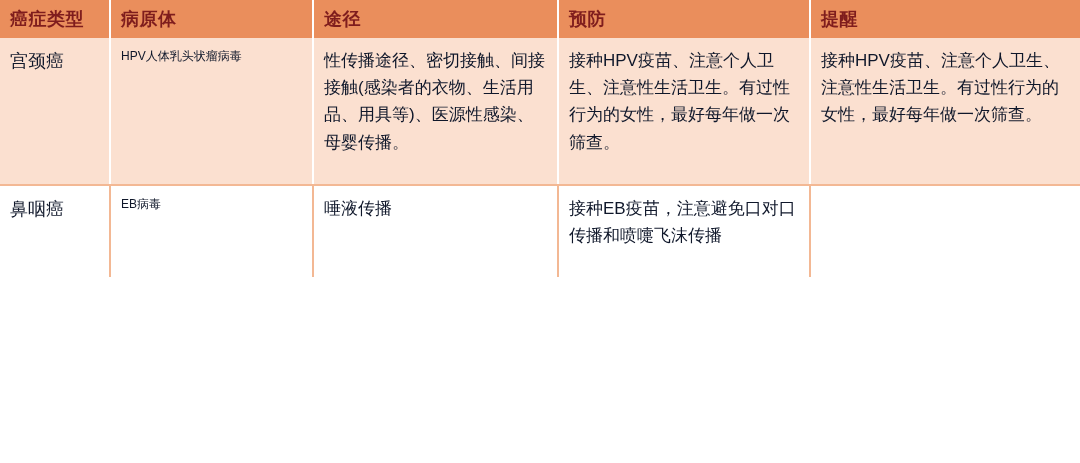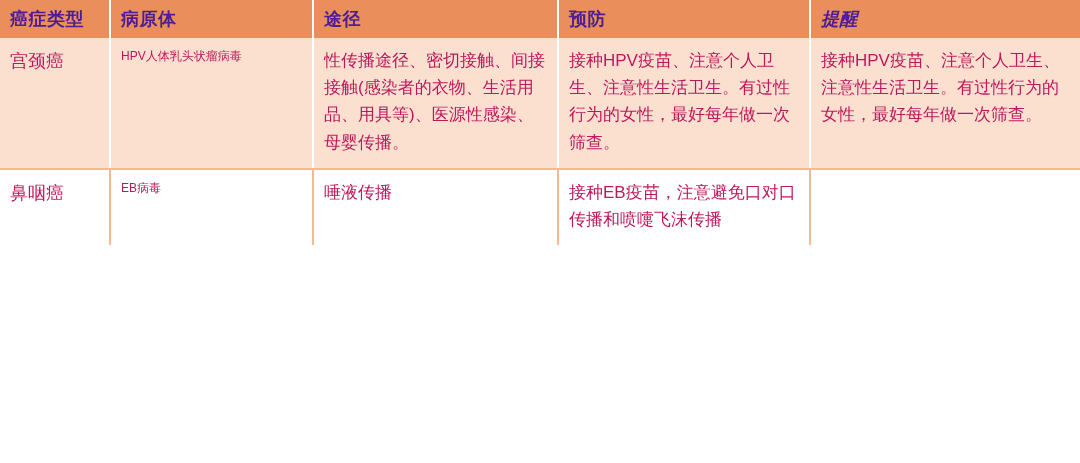--- a/index.html
+++ b/index.html
@@ -24,38 +24,38 @@
     table-layout: fixed;
   }
   table.cancer-table col.c0 { width: 110px; }
   table.cancer-table col.c1 { width: 203px; }
   table.cancer-table col.c2 { width: 245px; }
   table.cancer-table col.c3 { width: 252px; }
   table.cancer-table col.c4 { width: 270px; }
 
   thead th {
     background: #ea8e5c;
-    color: #4c1d95;
+    color: #7f1d1d;
     font-size: 18px;
     font-weight: bold;
     text-align: left;
     padding: 6px 8px 6px 10px;
     height: 26px;
     vertical-align: middle;
     border-right: 2px solid #ffffff;
     letter-spacing: 0.5px;
   }
-  thead th:last-child { border-right: none; font-style: italic; }
+  thead th:last-child { border-right: none; }
 
   tbody td {
     font-size: 17px;
     line-height: 1.6;
-    color: #be185d;
+    color: #0f172a;
     vertical-align: top;
-    padding: 9px 10px 12px 10px;
+    padding: 9px 10px 28px 10px;
     border-right: 2px solid #ffffff;
     border-bottom: 2px solid #ffffff;
   }
   tbody td:last-child { border-right: none; }
 
   tbody tr.row-shade td { background: #fbe0d0; }
   tbody tr.row-plain td { background: #ffffff; }
   tbody tr.row-plain td {
     border-right: 2px solid #f3b894;
     border-bottom: 2px solid #f3b894;

